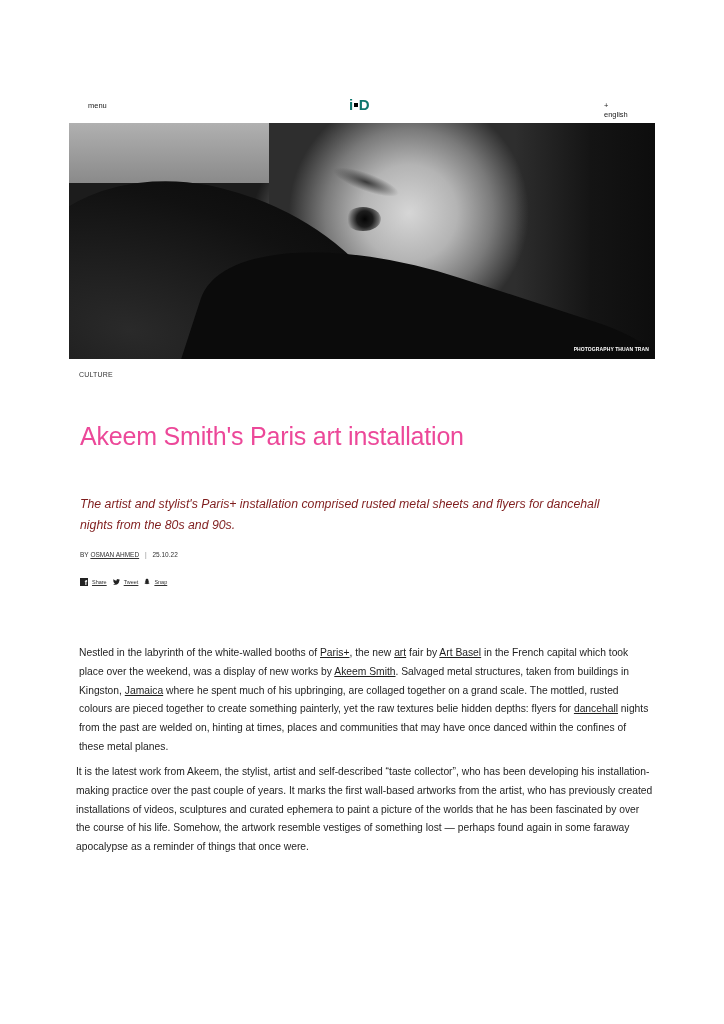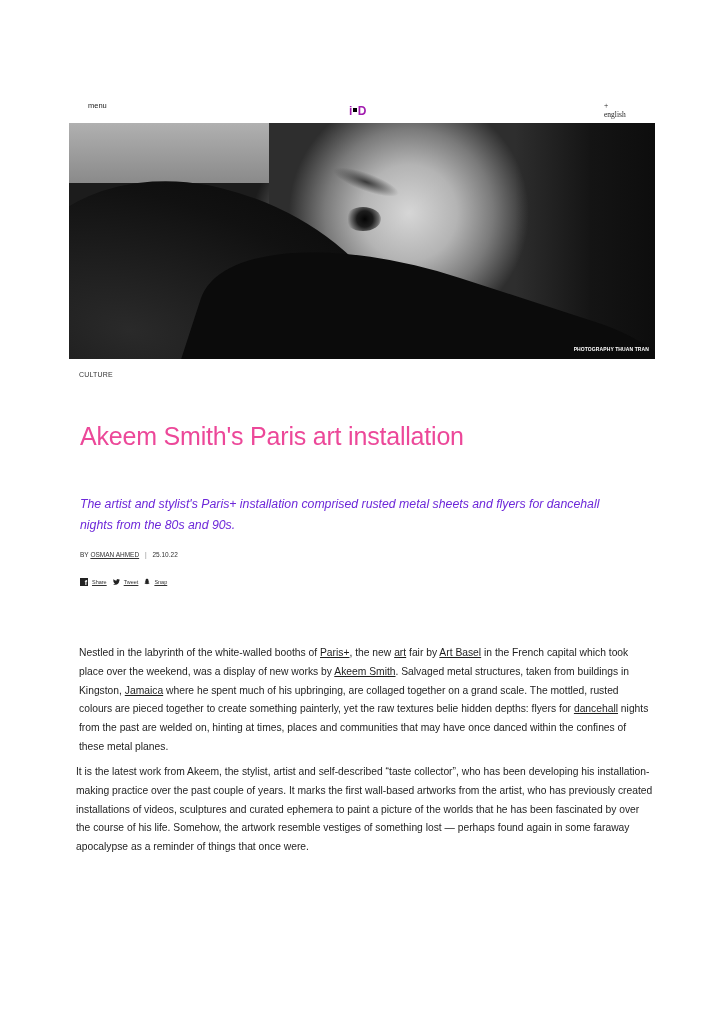--- a/index.html
+++ b/index.html
@@ -1,41 +1,41 @@
 <!DOCTYPE html>
 <html><head>
   <meta charset="utf-8">
   <style>
     * { margin: 0; padding: 0; box-sizing: border-box; }
     html, body { width: 724px; height: 1024px; background: #ffffff; overflow: hidden; }
     body { position: relative; font-family: "Liberation Sans", sans-serif; color: #1a1a1a; }
 
     .nav { position: absolute; top: 96px; left: 0; width: 600px; height: 20px; }
     .nav-menu { position: absolute; left: 88px; top: 5px; font-size: 7.5px; color: #222; cursor: pointer; }
-    .nav-logo { position: absolute; left: 349px; top: 8px; font-size: 12px; font-weight: bold; letter-spacing: -0.5px; color: #a21caf; font-family: "Liberation Sans", sans-serif; }
+    .nav-logo { position: absolute; left: 349px; top: 0px; font-size: 15px; font-weight: bold; letter-spacing: -0.5px; color: #0f766e; font-family: "Liberation Sans", sans-serif; }
     .nav-logo .dot { display: inline-block; width: 4px; height: 4px; background: #000; vertical-align: middle; margin: 0 1px 3px 1px; }
-    .nav-lang { position: absolute; left: 604px; top: 5px; font-size: 7.5px; color: #222; cursor: pointer; font-family: Liberation Serif, serif; }
+    .nav-lang { position: absolute; left: 604px; top: 5px; font-size: 7.5px; color: #222; cursor: pointer; }
 
     .hero { position: absolute; left: 69px; top: 123px; width: 586px; height: 236px; overflow: hidden;
       background: radial-gradient(ellipse 160px 130px at 340px 110px, #cfcfcf 0%, #a8a8a8 45%, #5a5a5a 80%, #1c1c1c 100%),
                   #1a1a1a; }
     .hero .bg-top { position: absolute; left: 0; top: 0; width: 260px; height: 60px; background: linear-gradient(180deg, #b0b0b0, #8a8a8a); }
     .hero .face { position: absolute; left: 200px; top: 0; width: 320px; height: 236px;
       background: radial-gradient(ellipse 120px 120px at 140px 90px, #d6d6d6 0%, #b4b4b4 40%, #7a7a7a 70%, #2e2e2e 100%); }
     .hero .hair { position: absolute; right: 0; top: 0; width: 140px; height: 236px; background: linear-gradient(90deg, rgba(20,20,20,0) 0%, #141414 55%, #0d0d0d 100%); }
     .hero .shoulder { position: absolute; left: -40px; top: 40px; width: 420px; height: 320px; border-radius: 45% 60% 0 0; background: radial-gradient(ellipse at 30% 50%, #2a2a2a 0%, #111 60%, #080808 100%); transform: rotate(14deg); transform-origin: 20% 20%; }
     .hero .shoulder2 { position: absolute; left: 120px; top: 150px; width: 480px; height: 200px; background: #0b0b0b; border-radius: 50% 20% 0 0; transform: rotate(18deg); }
     .hero .eye { position: absolute; left: 276px; top: 84px; width: 36px; height: 24px; border-radius: 50%; background: radial-gradient(circle at 55% 50%, #050505 0%, #1d1d1d 35%, #6a6a6a 60%, rgba(0,0,0,0) 75%); }
     .hero .brow { position: absolute; left: 262px; top: 50px; width: 70px; height: 18px; border-radius: 50%; background: radial-gradient(ellipse, #3a3a3a 0%, rgba(60,60,60,0) 70%); transform: rotate(20deg); }
     .hero .credit { position: absolute; right: 6px; bottom: 7px; font-size: 5px; font-weight: bold; color: #fff; letter-spacing: 0.1px; }
 
     .category { position: absolute; left: 79px; top: 371px; font-size: 7px; color: #333; letter-spacing: 0.2px; cursor: pointer; }
 
     .headline { position: absolute; left: 80px; top: 420px; width: 560px; font-size: 25px; line-height: 32px; font-weight: normal; color: #ec4899; letter-spacing: -0.2px; }
-    .dek { position: absolute; left: 80px; top: 494px; width: 540px; font-size: 12.3px; line-height: 21px; font-style: italic; color: #6d28d9; }
+    .dek { position: absolute; left: 80px; top: 494px; width: 540px; font-size: 12.3px; line-height: 21px; font-style: italic; color: #7f1d1d; }
 
     .byline { position: absolute; left: 80px; top: 551px; font-size: 6.5px; color: #333; }
     .byline a { color: #333; text-decoration: underline; cursor: pointer; }
     .byline .sep { color: #888; margin: 0 4px; }
 
     .share { position: absolute; left: 80px; top: 578px; font-size: 5.5px; color: #333; display: flex; align-items: center; gap: 6px; }
     .share .item { display: flex; align-items: center; gap: 4px; cursor: pointer; }
     .share .item span.lbl { text-decoration: underline; }
     .fb-icon { width: 8px; height: 8px; background: #222; color: #fff; font-size: 7px; font-weight: bold; line-height: 9px; text-align: right; padding-right: 1px; }
     .tw-icon, .sc-icon { font-size: 7px; color: #222; }

